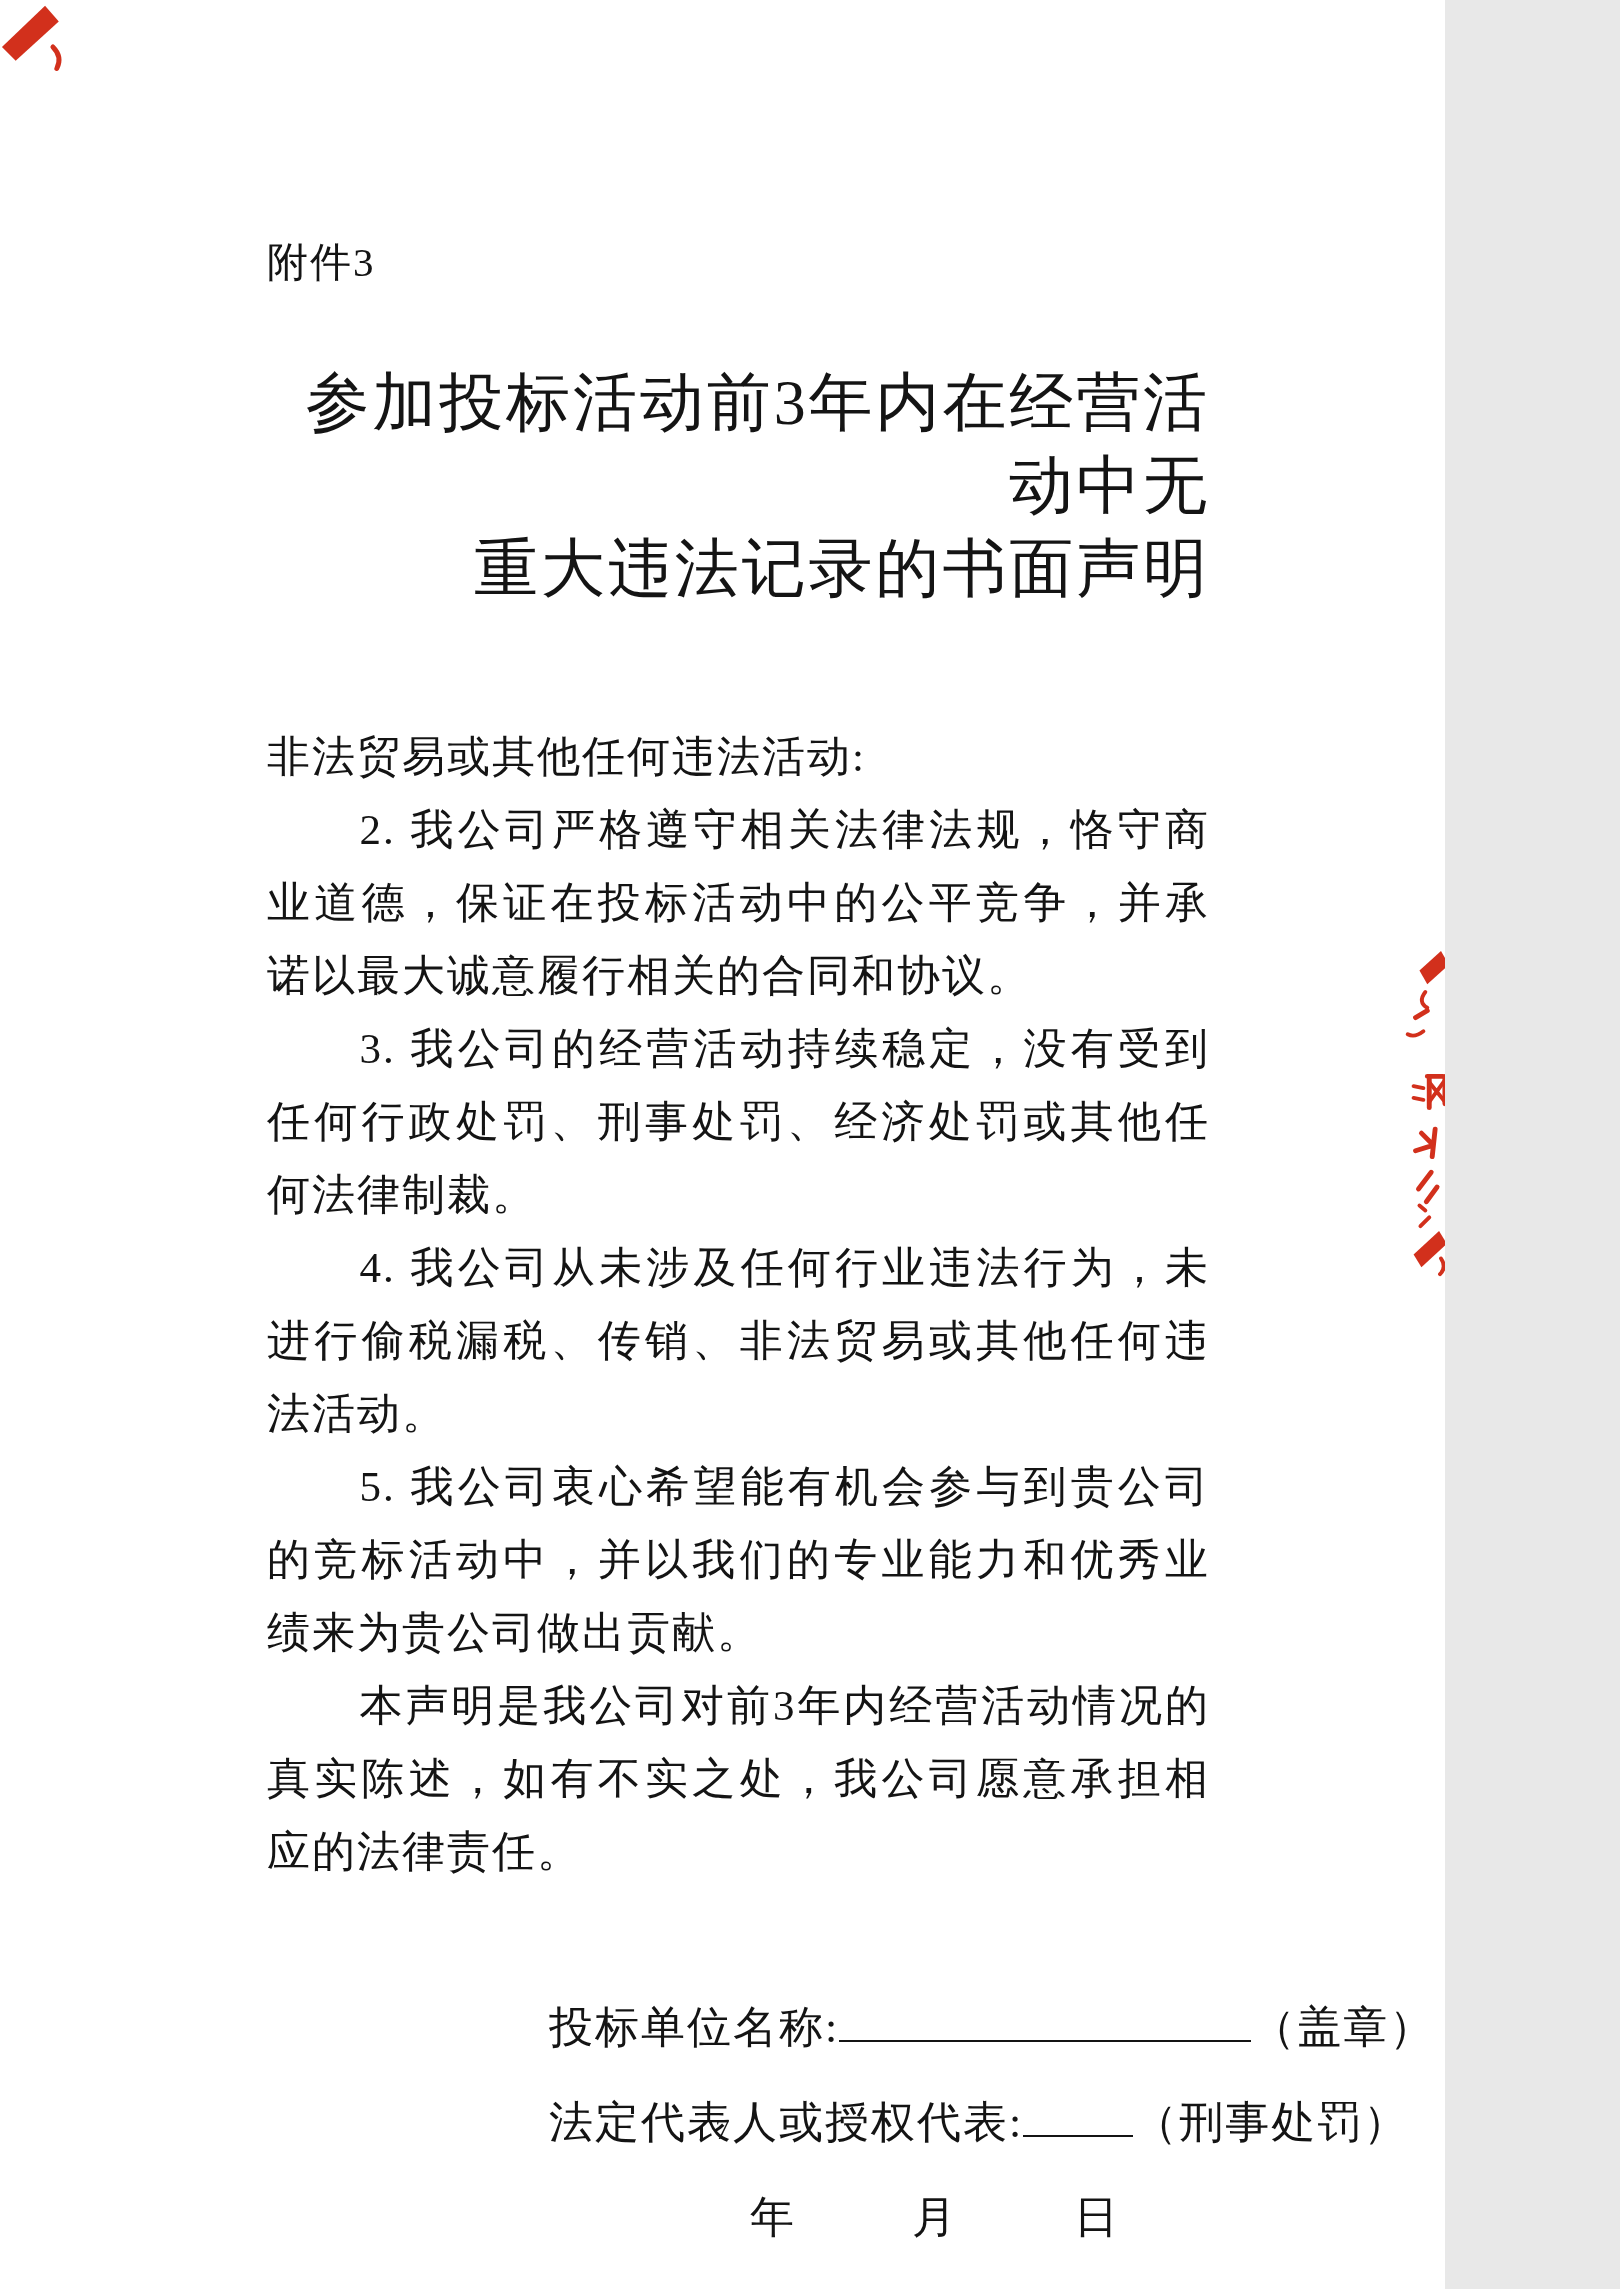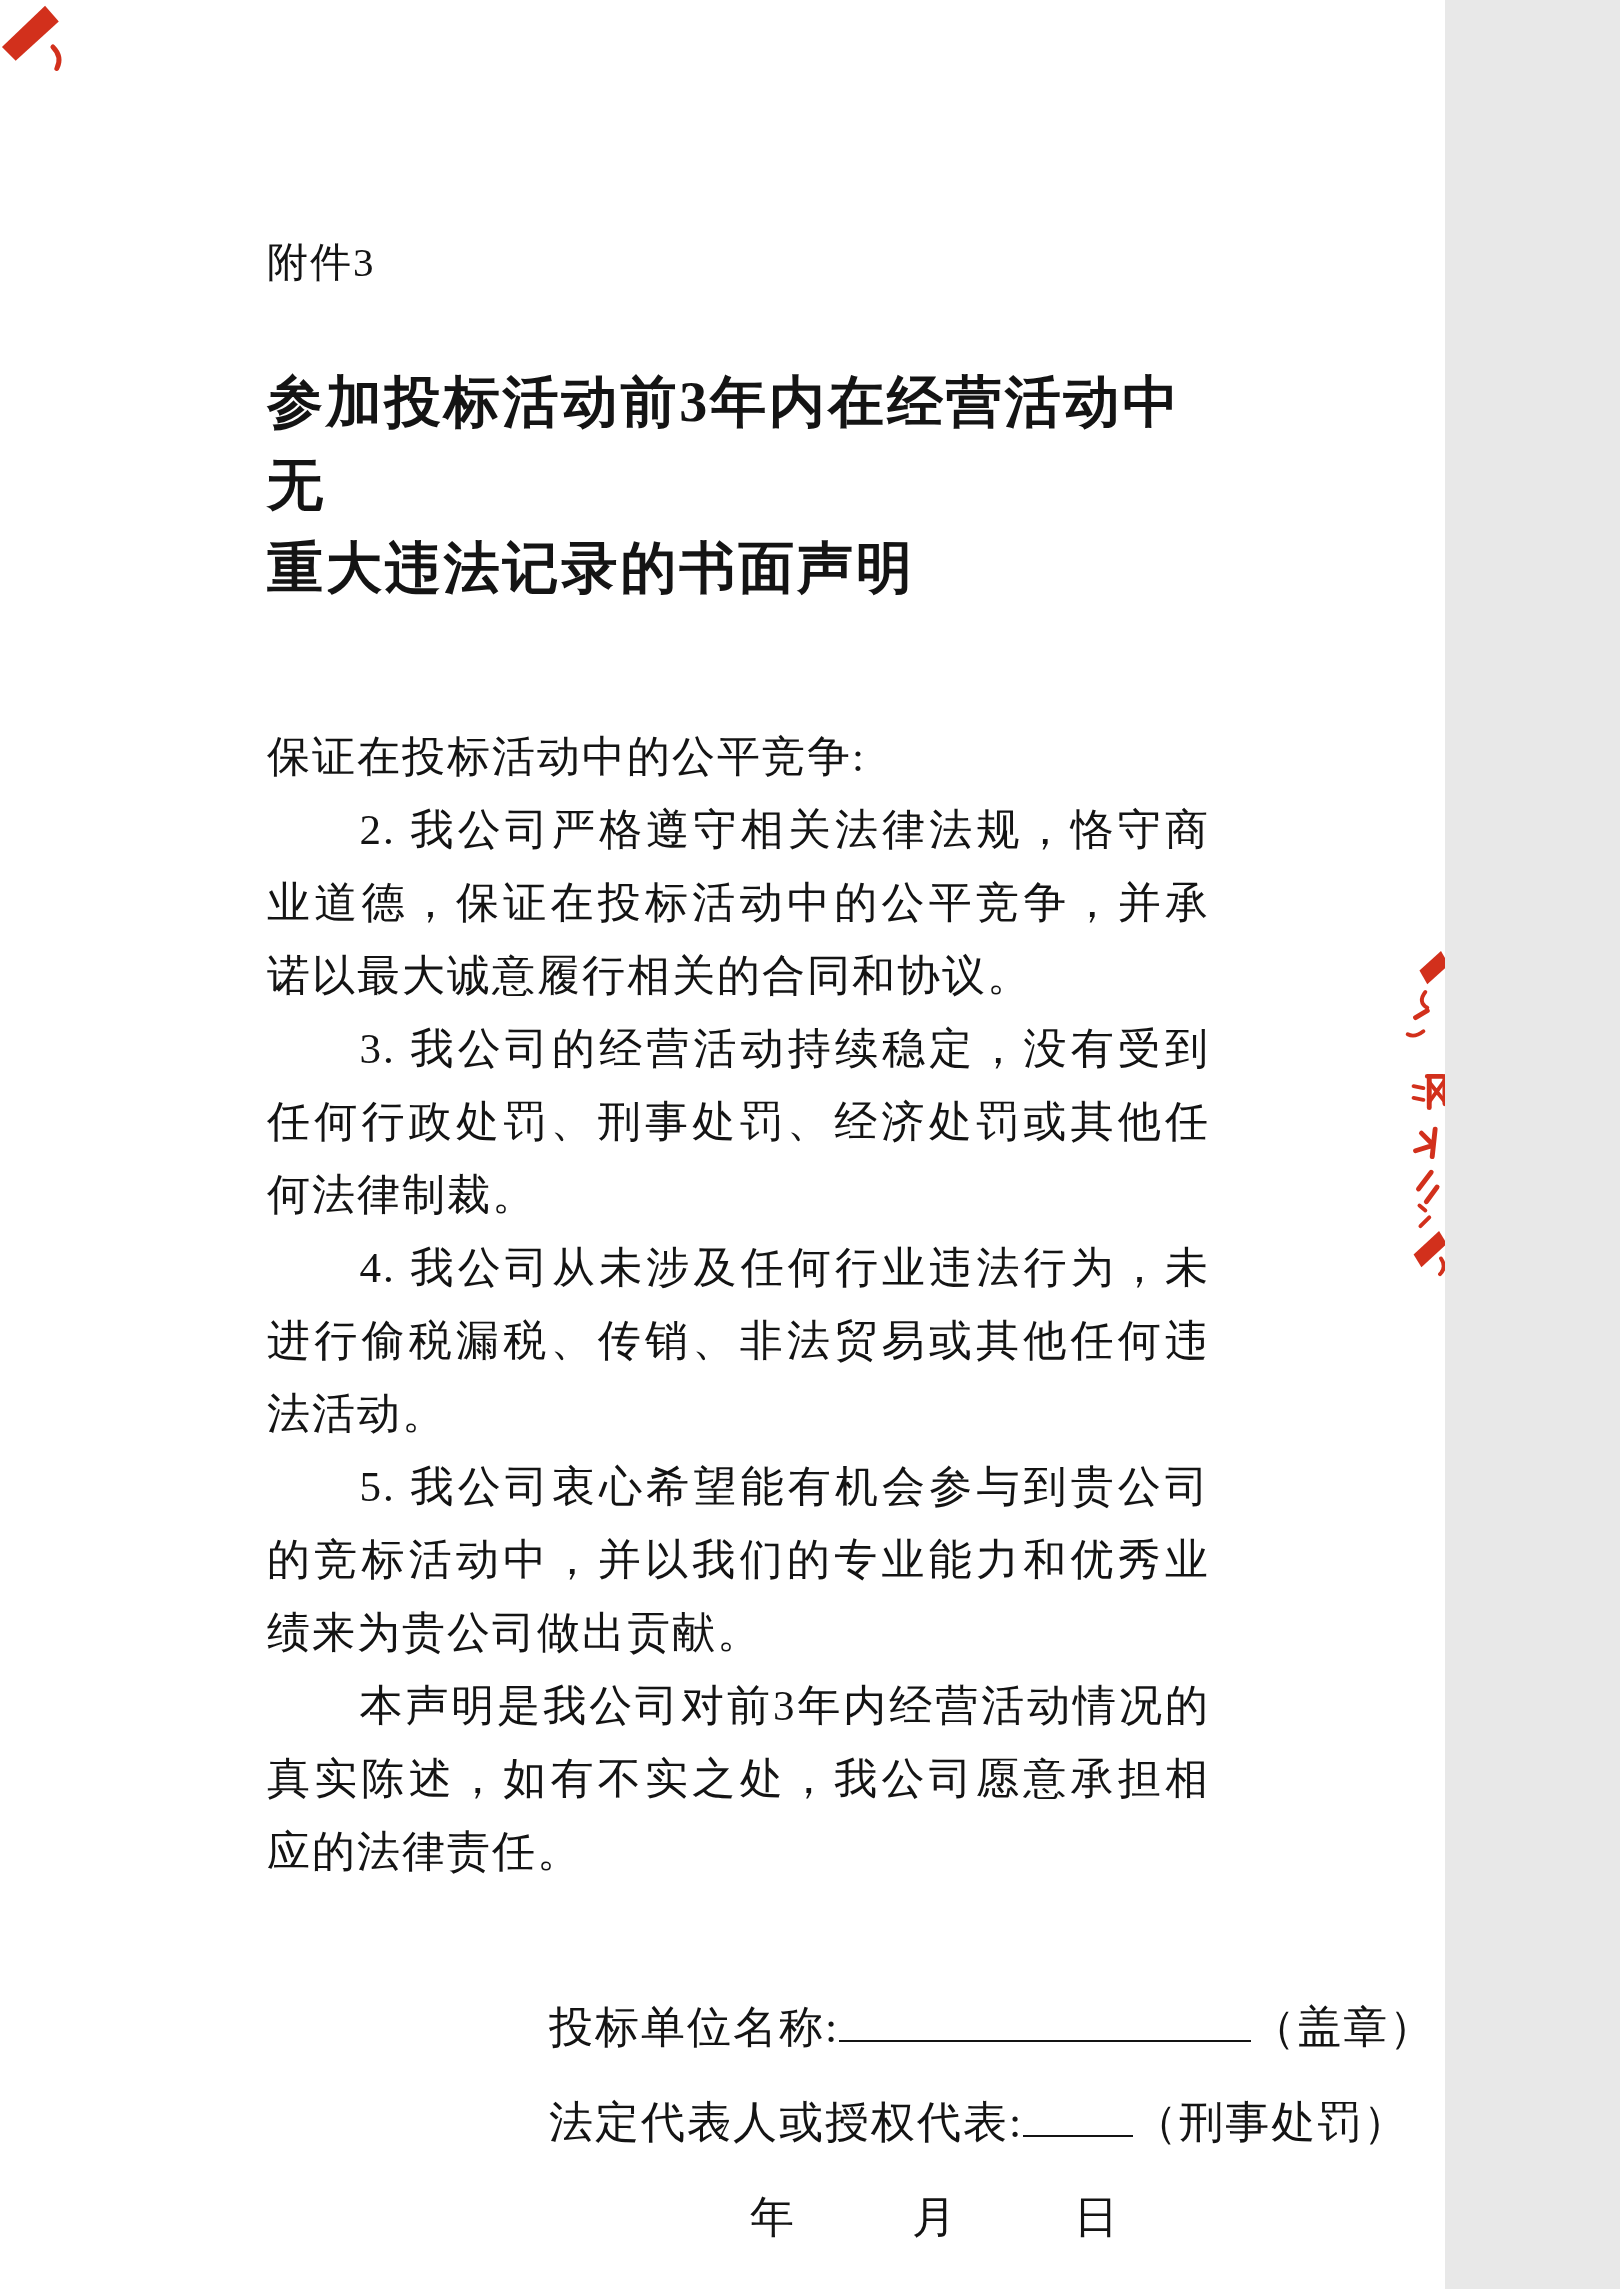--- a/index.html
+++ b/index.html
@@ -15,24 +15,24 @@
     position:absolute;
     left:267px;right:235px;top:0;
   }
   .attachment{
     padding-top:235px;
     font-size:41px;
     letter-spacing:2px;
   }
   .title{
     margin:71px 0 0 0;
-    text-align:left;
-    font-size:56px;
+    text-align:right;
+    font-size:64px;
     line-height:83px;
-    font-weight:700;
+    font-weight:400;
     letter-spacing:2.9px;
   }
   .bodytext{margin-top:110px;}
   .bodytext p{
     margin:0;
     font-size:43px;
     line-height:73px;
     letter-spacing:2px;
     text-align:justify;
   }
@@ -77,21 +77,21 @@
 
   <div class="content">
     <div class="attachment">附件3</div>
 
     <h1 class="title">
       <span>参加投标活动前3年内在经营活动中无</span><br>
       <span>重大违法记录的书面声明</span>
     </h1>
 
     <div class="bodytext">
-      <p class="salutation">保证在投标活动中的公平竞争:</p>
+      <p class="salutation">非法贸易或其他任何违法活动:</p>
       <p class="para">2. 我公司严格遵守相关法律法规，恪守商业道德，保证在投标活动中的公平竞争，并承诺以最大诚意履行相关的合同和协议。</p>
       <p class="para">3. 我公司的经营活动持续稳定，没有受到任何行政处罚、刑事处罚、经济处罚或其他任何法律制裁。</p>
       <p class="para">4. 我公司从未涉及任何行业违法行为，未进行偷税漏税、传销、非法贸易或其他任何违法活动。</p>
       <p class="para">5. 我公司衷心希望能有机会参与到贵公司的竞标活动中，并以我们的专业能力和优秀业绩来为贵公司做出贡献。</p>
       <p class="para">本声明是我公司对前3年内经营活动情况的真实陈述，如有不实之处，我公司愿意承担相应的法律责任。</p>
     </div>
 
     <div class="sig">
       <div class="sig-line">
         <span>投标单位名称:</span><span class="uline long"></span><span>（盖章）</span>

